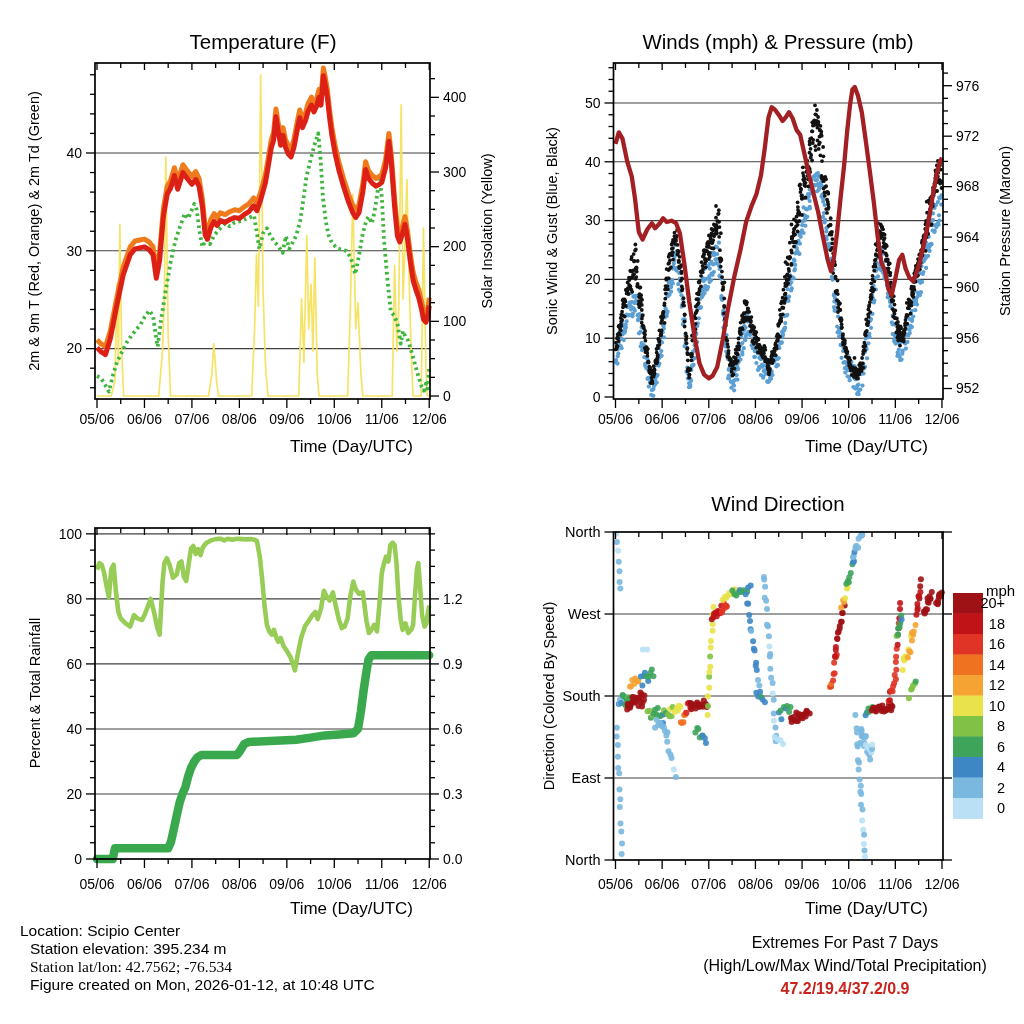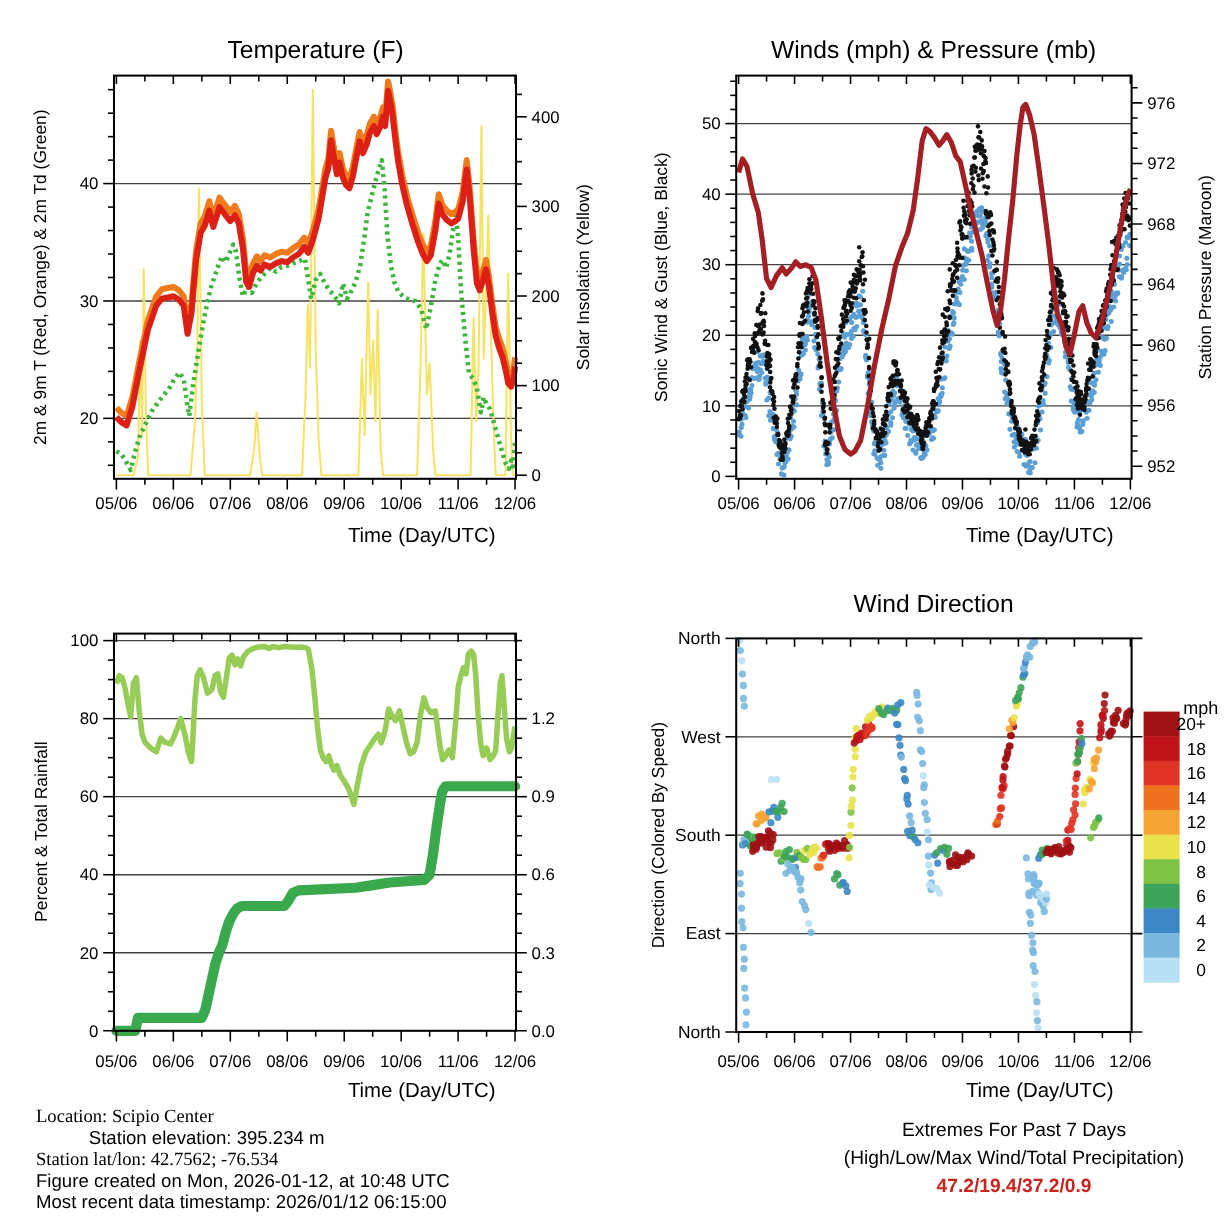--- a/index.html
+++ b/index.html
@@ -2863,23 +2863,22 @@
 
   <div class="t ylab" style="left:-164px;top:221px;">2m &amp; 9m T (Red, Orange) &amp; 2m Td (Green)</div>
   <div class="t ylab" style="left:289px;top:221px;">Solar Insolation (Yellow)</div>
   <div class="t ylab" style="left:354px;top:221px;">Sonic Wind &amp; Gust (Blue, Black)</div>
   <div class="t ylab" style="left:807px;top:221px;">Station Pressure (Maroon)</div>
   <div class="t ylab" style="left:-163px;top:683px;">Percent &amp; Total Rainfall</div>
   <div class="t ylab" style="left:351px;top:686px;">Direction (Colored By Speed)</div>
 
   <div class="t mph" style="left:986px;top:534px;margin-top:48px;">mph</div>
 
-  <div class="t foot" style="left:30px;top:922px;font-family:Liberation Serif, serif;">Location: Scipio Center</div>
-  <div class="t foot" style="left:30px;top:940px;margin-left:44px;">Station elevation: 395.234 m</div>
+  <div class="t foot" style="left:20px;top:922px;">Location: Scipio Center</div>
+  <div class="t foot" style="left:30px;top:940px;">Station elevation: 395.234 m</div>
   <div class="t foot" style="left:30px;top:958px;font-family:Liberation Serif, serif;">Station lat/lon: 42.7562; -76.534</div>
   <div class="t foot" style="left:30px;top:976px;">Figure created on Mon, 2026-01-12, at 10:48 UTC</div>
-  <div class="t foot" style="left:30px;top:994px;">Most recent data timestamp: 2026/01/12 06:15:00</div>
 
   <div class="t ext" style="left:630px;top:934px;">Extremes For Past 7 Days</div>
   <div class="t ext" style="left:630px;top:957px;">(High/Low/Max Wind/Total Precipitation)</div>
   <div class="t ext extval" id="extval" style="left: 630px; top: 980px; color: rgb(200, 35, 28);">47.2/19.4/37.2/0.9</div>
 
 </div>
 
 </body></html>

